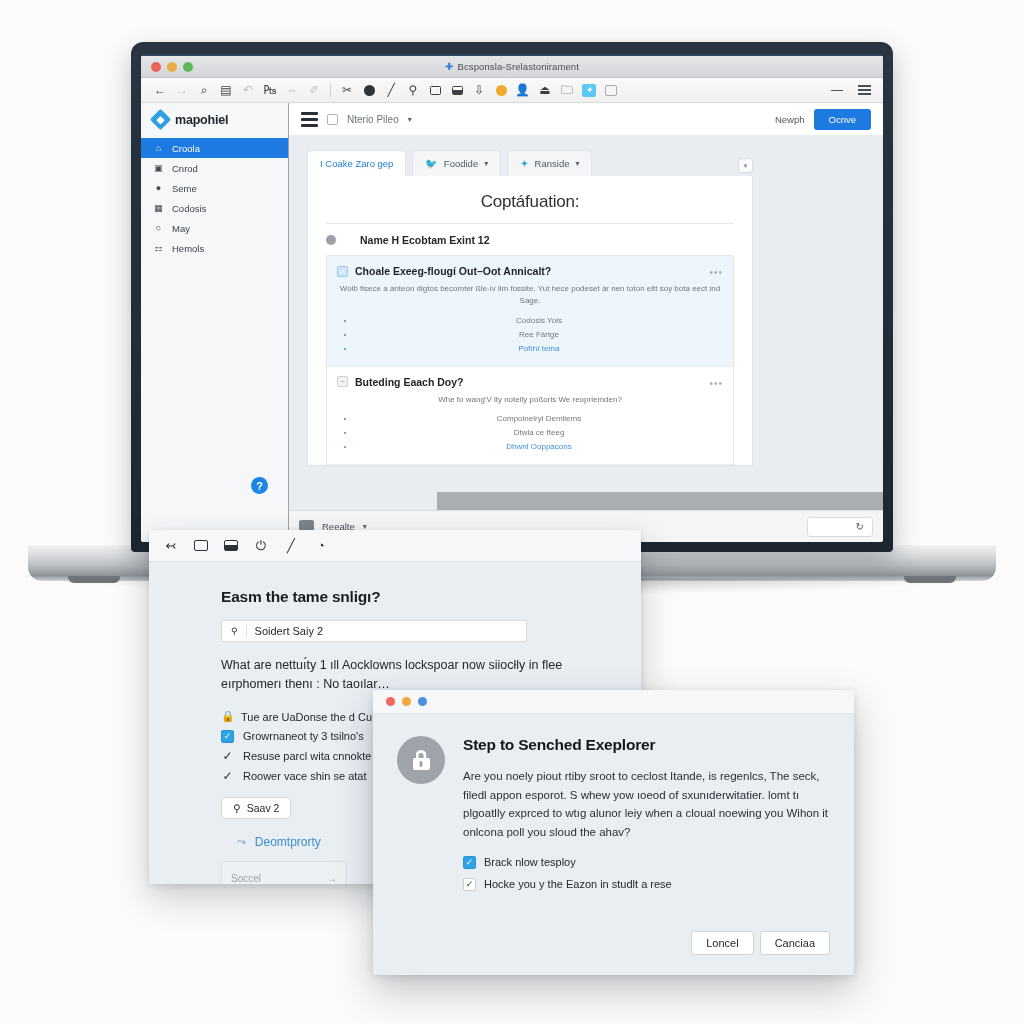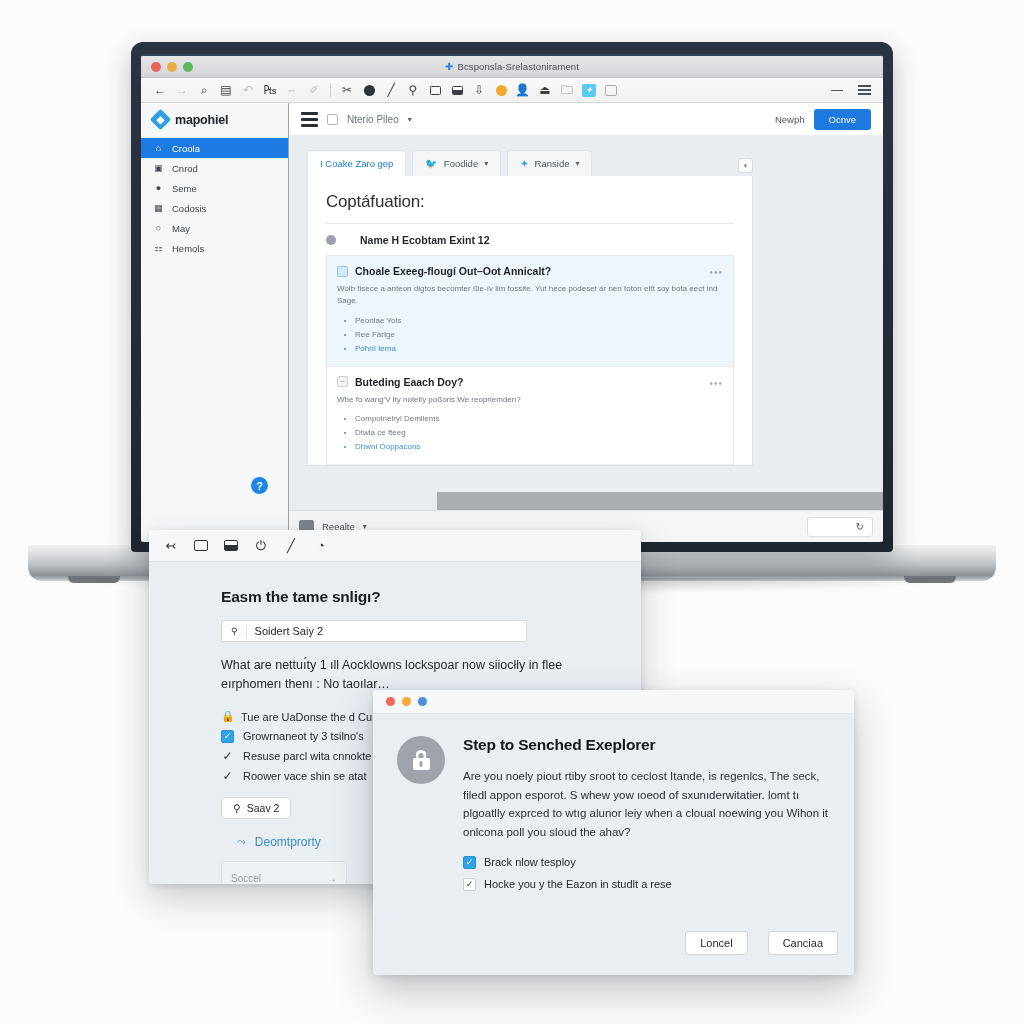--- a/index.html
+++ b/index.html
@@ -125,21 +125,21 @@
   .doc-title{ font-size:10px; color:#6c7379; filter:blur(.45px); }
   .caret{ font-size:8px; color:#5c6369; }
   .head-spacer{ flex:1; }
   .head-link{ font-size:9.5px; color:#53585e; filter:blur(.4px); }
   .head-btn{
     background:#1d7ae0; color:#fff; font-size:9.5px; border-radius:3px;
     padding:5px 15px; filter:blur(.3px);
   }
 
   .canvas{ flex:1; background:#e9edf1; padding:14px 0 0 0; position:relative; overflow:hidden; }
-  .sheet-wrap{ margin-left:18px; width:446px; }
+  .sheet-wrap{ margin-left:18px; width:446px;text-align:center; }
 
   .tabs{ display:flex; align-items:flex-end; gap:6px; }
   .tab{
     background:#fff; border:1px solid #dfe3e7; border-bottom:none; border-radius:4px 4px 0 0;
     padding:7px 12px; font-size:9.5px; color:#1e7fd4; display:flex; align-items:center; gap:6px;
     filter:blur(.35px);
   }
   .tab.inactive{ background:#f3f5f7; color:#50575d; }
   .tab .tw{ color:#1da1f2; font-size:10px; }
   .tab .td{ color:#2f9fe0; font-size:10px; }
@@ -275,21 +275,21 @@
   .modal-main{ flex:1; min-width:0; }
   .modal-title{ font-size:15.5px; font-weight:700; color:#14181d; letter-spacing:-.2px; filter:blur(.2px);}
   .modal-text{ margin-top:13px; font-size:11.5px; color:#2a2f35; line-height:1.62; filter:blur(.45px); }
   .modal-checks{ margin-top:14px; display:flex; flex-direction:column; gap:9px; }
   .mck{ display:flex; align-items:center; gap:8px; font-size:11px; color:#24282d; filter:blur(.4px); }
   .mcb{ width:13px; height:13px; border-radius:2px; display:flex; align-items:center;
         justify-content:center; font-size:9px; }
   .mcb.on{ background:#2fa3e8; color:#fff; border:1px solid #2b93d2; }
   .mcb.off{ background:#fff; border:1px solid #c8cdd2; color:#2d3238; }
   .modal-foot{
-    position:absolute; right:16px; bottom:20px; display:flex; gap:20px;
+    position:absolute; right:24px; bottom:20px; display:flex; gap:6px;
   }
   .mbtn{
     background:#fff; border:1px solid #cfd4d9; border-radius:3px; padding:5px 14px;
     font-size:11px; color:#24282d; filter:blur(.3px);
   }
 </style>
 </head>
 <body>
 
 <div class="stage">
@@ -447,21 +447,21 @@
                   <div class="card">
 
                     <div class="card-sec hl">
                       <div class="sec-head">
                         <span class="chk-blue">✓</span>
                         <span class="sec-title">Choale Exeeg-flougí Out–Oot Annicalt?</span>
                       </div>
                       <span class="dots">•••</span>
                       <div class="sec-body">Wolb fisece a anteon digtos becomter ßle-ív lim fossite. Yut hece podeset ár nen toton eltt soy bota eect ind Sage.</div>
                       <ul class="sec-list">
-                        <li>Peonlae Yols</li>
+                        <li>Codosis Yols</li>
                         <li>Ree Fártge</li>
                         <li class="link">Poħhï tema</li>
                       </ul>
                     </div>
 
                     <div class="card-sec">
                       <div class="sec-head">
                         <span class="chk-grey">−</span>
                         <span class="sec-title">Buteding Eaach Doy?</span>
                       </div>

